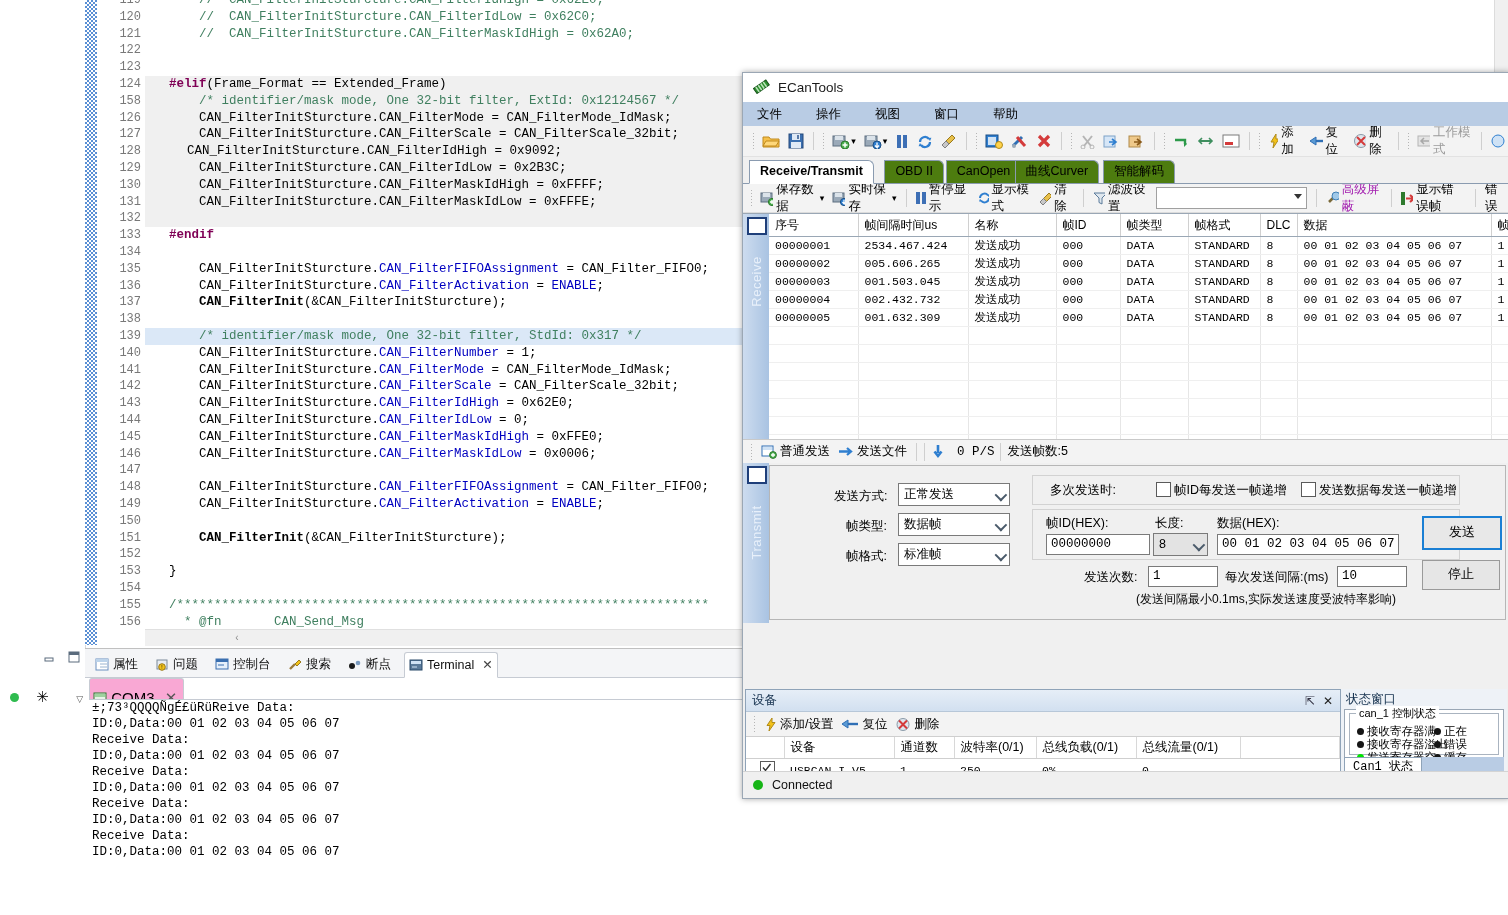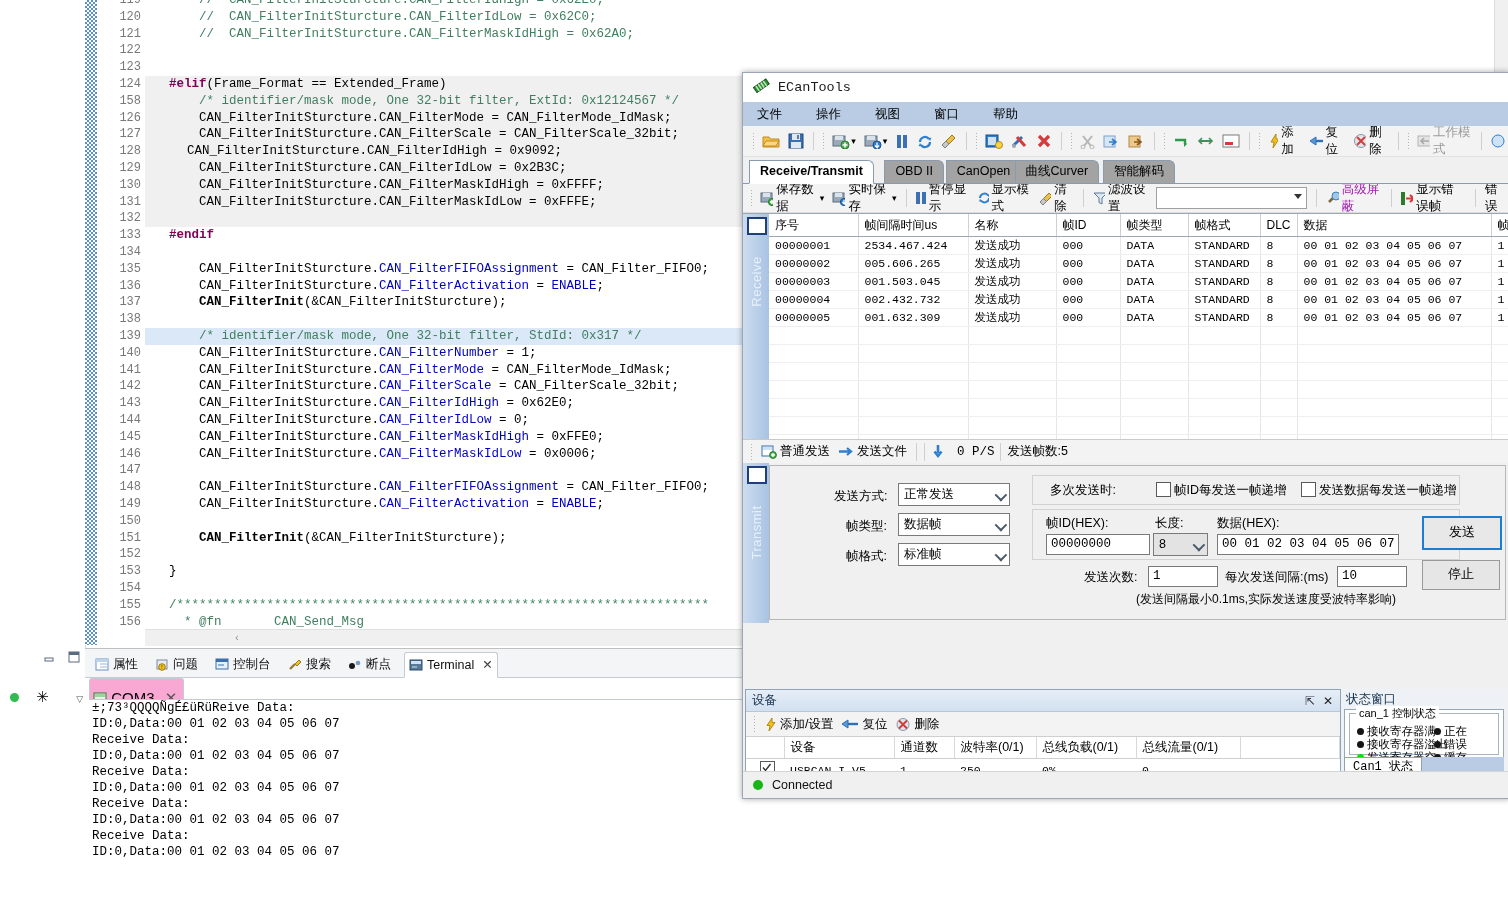--- a/index.html
+++ b/index.html
@@ -45,35 +45,35 @@
   .vtab .ic{display:inline-block;width:15px;height:14px;vertical-align:-3px;margin-right:3px;}
   .term-tabbar{position:absolute;left:4px;top:29px;height:22px;}
   .term-tab{display:inline-block;height:21px;line-height:21px;padding:8px 6px 0 3px;background:#f9a8d4;border:1px solid #c6cbd3;border-bottom:none;border-radius:3px 3px 0 0;font-size:15px;}
   .term-body{position:absolute;left:4px;top:50px;right:0;bottom:0;background:#ffffff;border-top:1px solid #c6cbd3;}
   .term-line{font-family:"Liberation Mono",monospace;font-size:12.5px;line-height:16px;color:#000;white-space:pre;padding-left:3px;}
   .mmbtn{display:inline-block;width:14px;height:14px;margin-left:8px;}
 
   
   #ecan{position:absolute;left:742px;top:72px;width:766px;height:725px;background:#f0f0f0;
         border:1px solid #9ba7b4;box-shadow:0 0 6px rgba(0,0,0,.35);}
-  .ecan-title{height:29px;background:#ffffff;display:flex;align-items:center;padding-left:10px;font-family:Liberation Mono, monospace;}
+  .ecan-title{height:29px;background:#ffffff;display:flex;align-items:center;padding-left:10px;}
   .ecan-title .t{font-size:13.5px;color:#1a1a1a;margin-left:8px;}
   .ecan-menu{height:24px;background:#b9cce4;display:flex;align-items:center;padding-left:14px;}
   .ecan-menu .mi{font-size:12.5px;color:#000;margin-right:34px;}
   .ecan-tb{height:30px;background:#f3f3f3;border-bottom:1px solid #e2e2e2;display:flex;align-items:center;padding-left:6px;}
   .tb-item{display:flex;align-items:center;height:24px;padding:0 3px;margin:0 1px;}
   .tb-item .lb{font-size:12.5px;color:#000;margin-left:3px;}
   .tb-item.disabled .lb{color:#9a9a9a;}
   .tb-sep{width:1px;height:18px;background:#cfcfcf;margin:0 5px;}
   .tb-grip{width:4px;height:18px;margin:0 3px;
      background:radial-gradient(#b5b5b5 40%,transparent 41%) 0 0/3px 3px;}
 
   .ecan-tabs{height:26px;background:#f0f0f0;position:relative;border-bottom:1px solid #8a9bb0;padding-left:16px;}
   .etab{position:absolute;top:3px;height:22px;line-height:21px;padding:0 10px;font-size:12.5px;
-        background:#a3a3a3;border:1px solid #8a9bb0;border-bottom:none;color:#000;
+        background:#4d7c0f;border:1px solid #8a9bb0;border-bottom:none;color:#000;
         border-radius:0 6px 0 0;}
   .etab.active{background:#ffffff;font-weight:bold;border-bottom:1px solid #ffffff;z-index:3;}
 
   .ecan-tb2{height:28px;background:#f3f3f3;display:flex;align-items:center;padding-left:4px;border-bottom:1px solid #dcdcdc;}
   .combo-flt{width:185px;height:20px;background:#ffffff;border:1px solid #a0a0a0;margin:0 4px;position:relative;}
   .combo-flt .car{position:absolute;right:4px;top:6px;border-left:4px solid transparent;border-right:4px solid transparent;border-top:5px solid #333;}
 
   
   .recv-wrap{position:relative;height:225px;background:#ffffff;border-top:1px solid #9aa7b5;display:flex;}
   .vstrip{width:26px;background:linear-gradient(to right,#cddcef,#a9c3e2);position:relative;flex:0 0 26px;}

